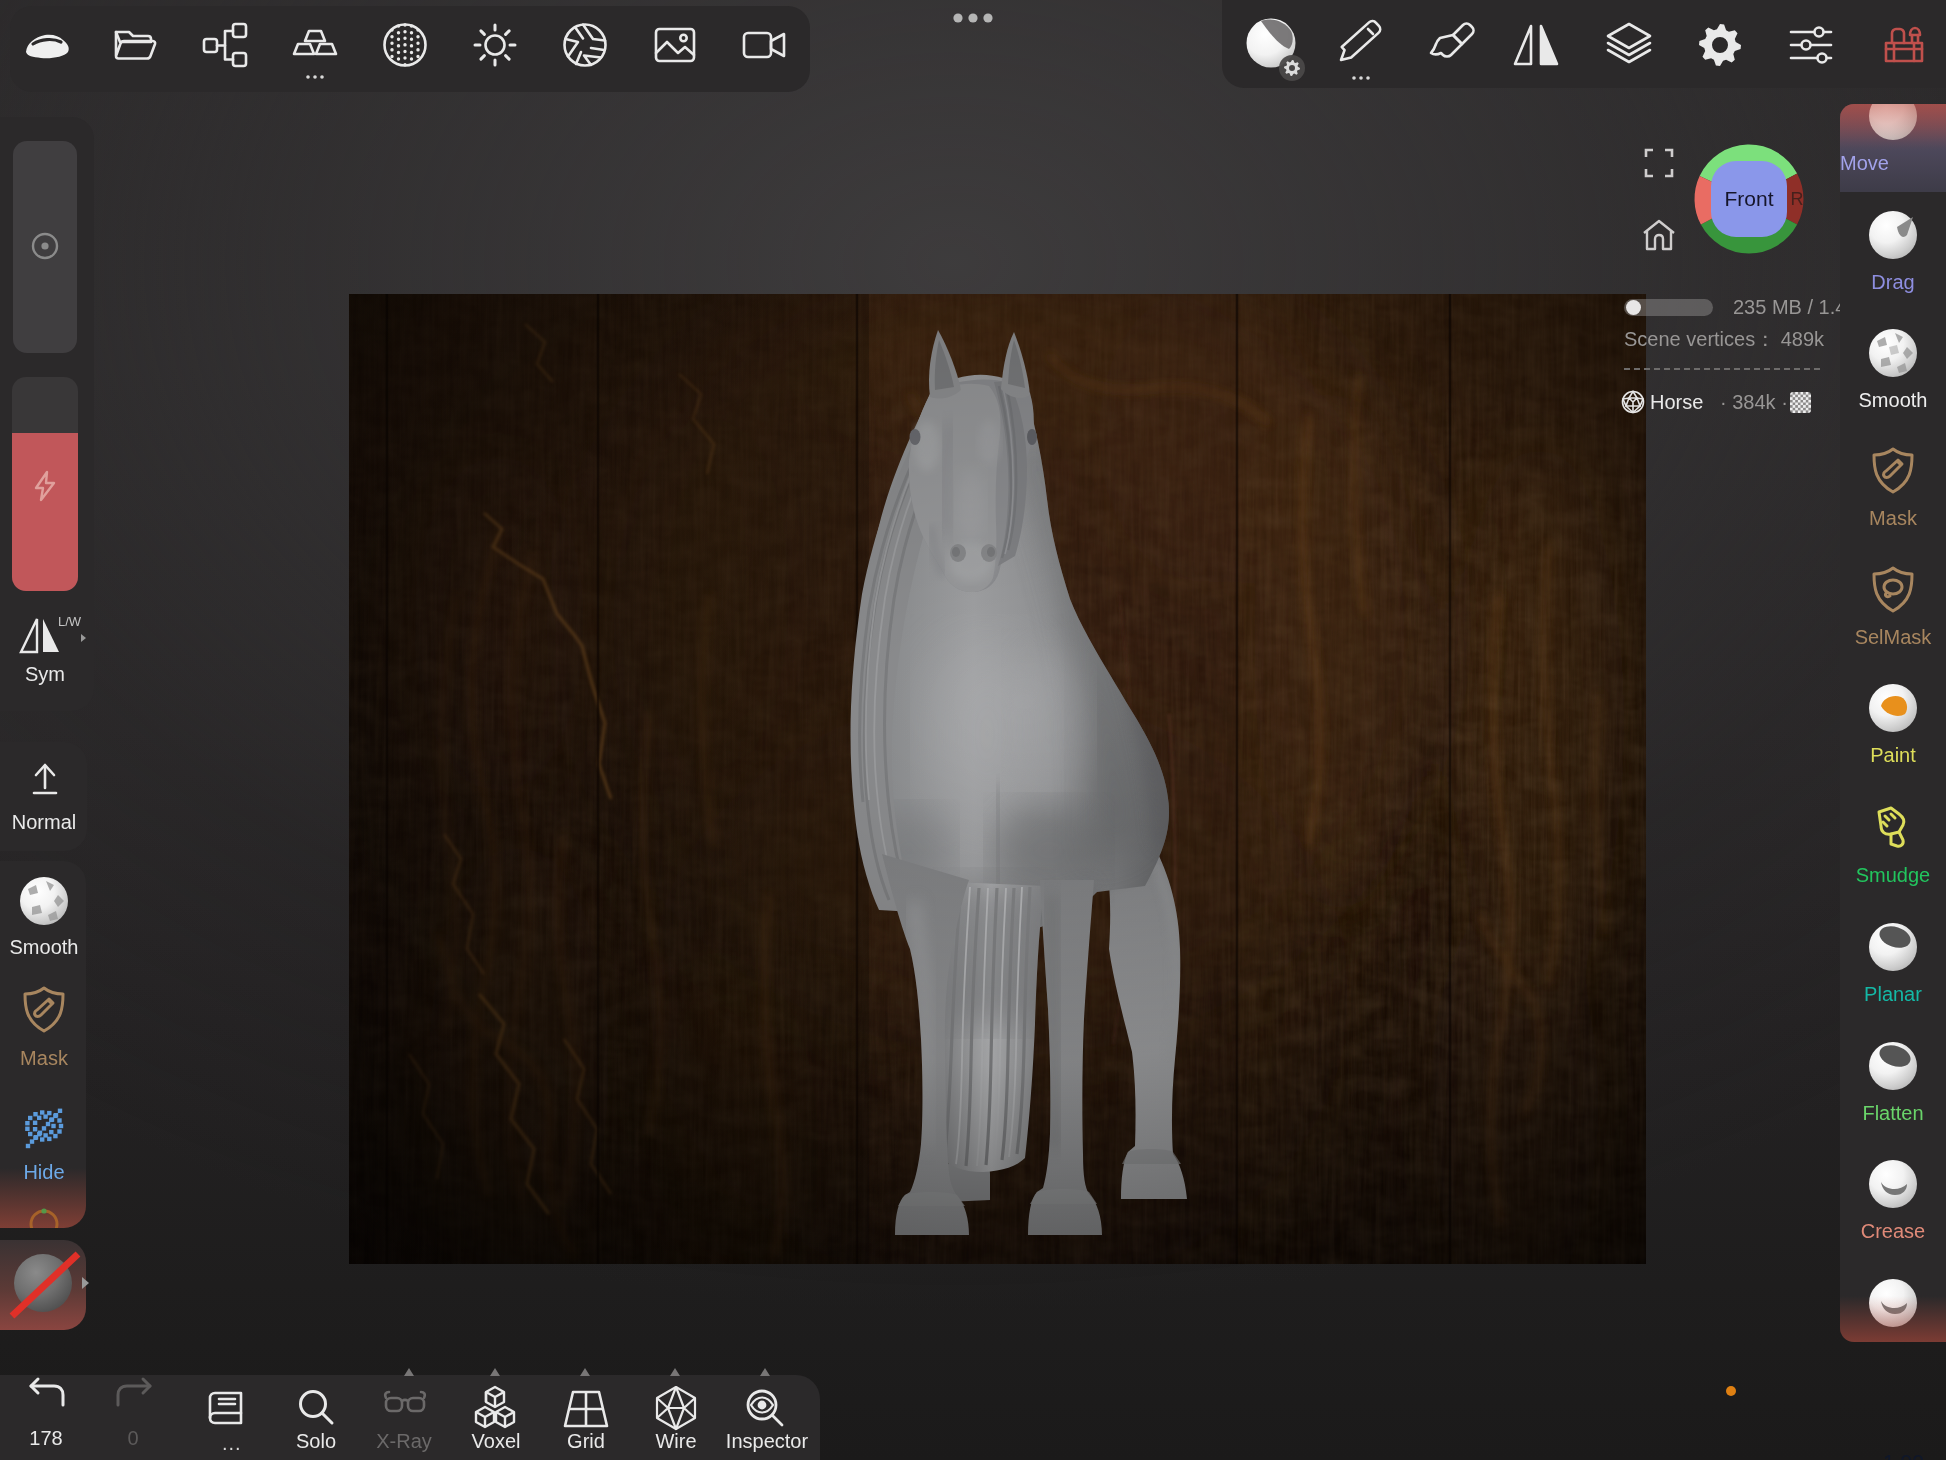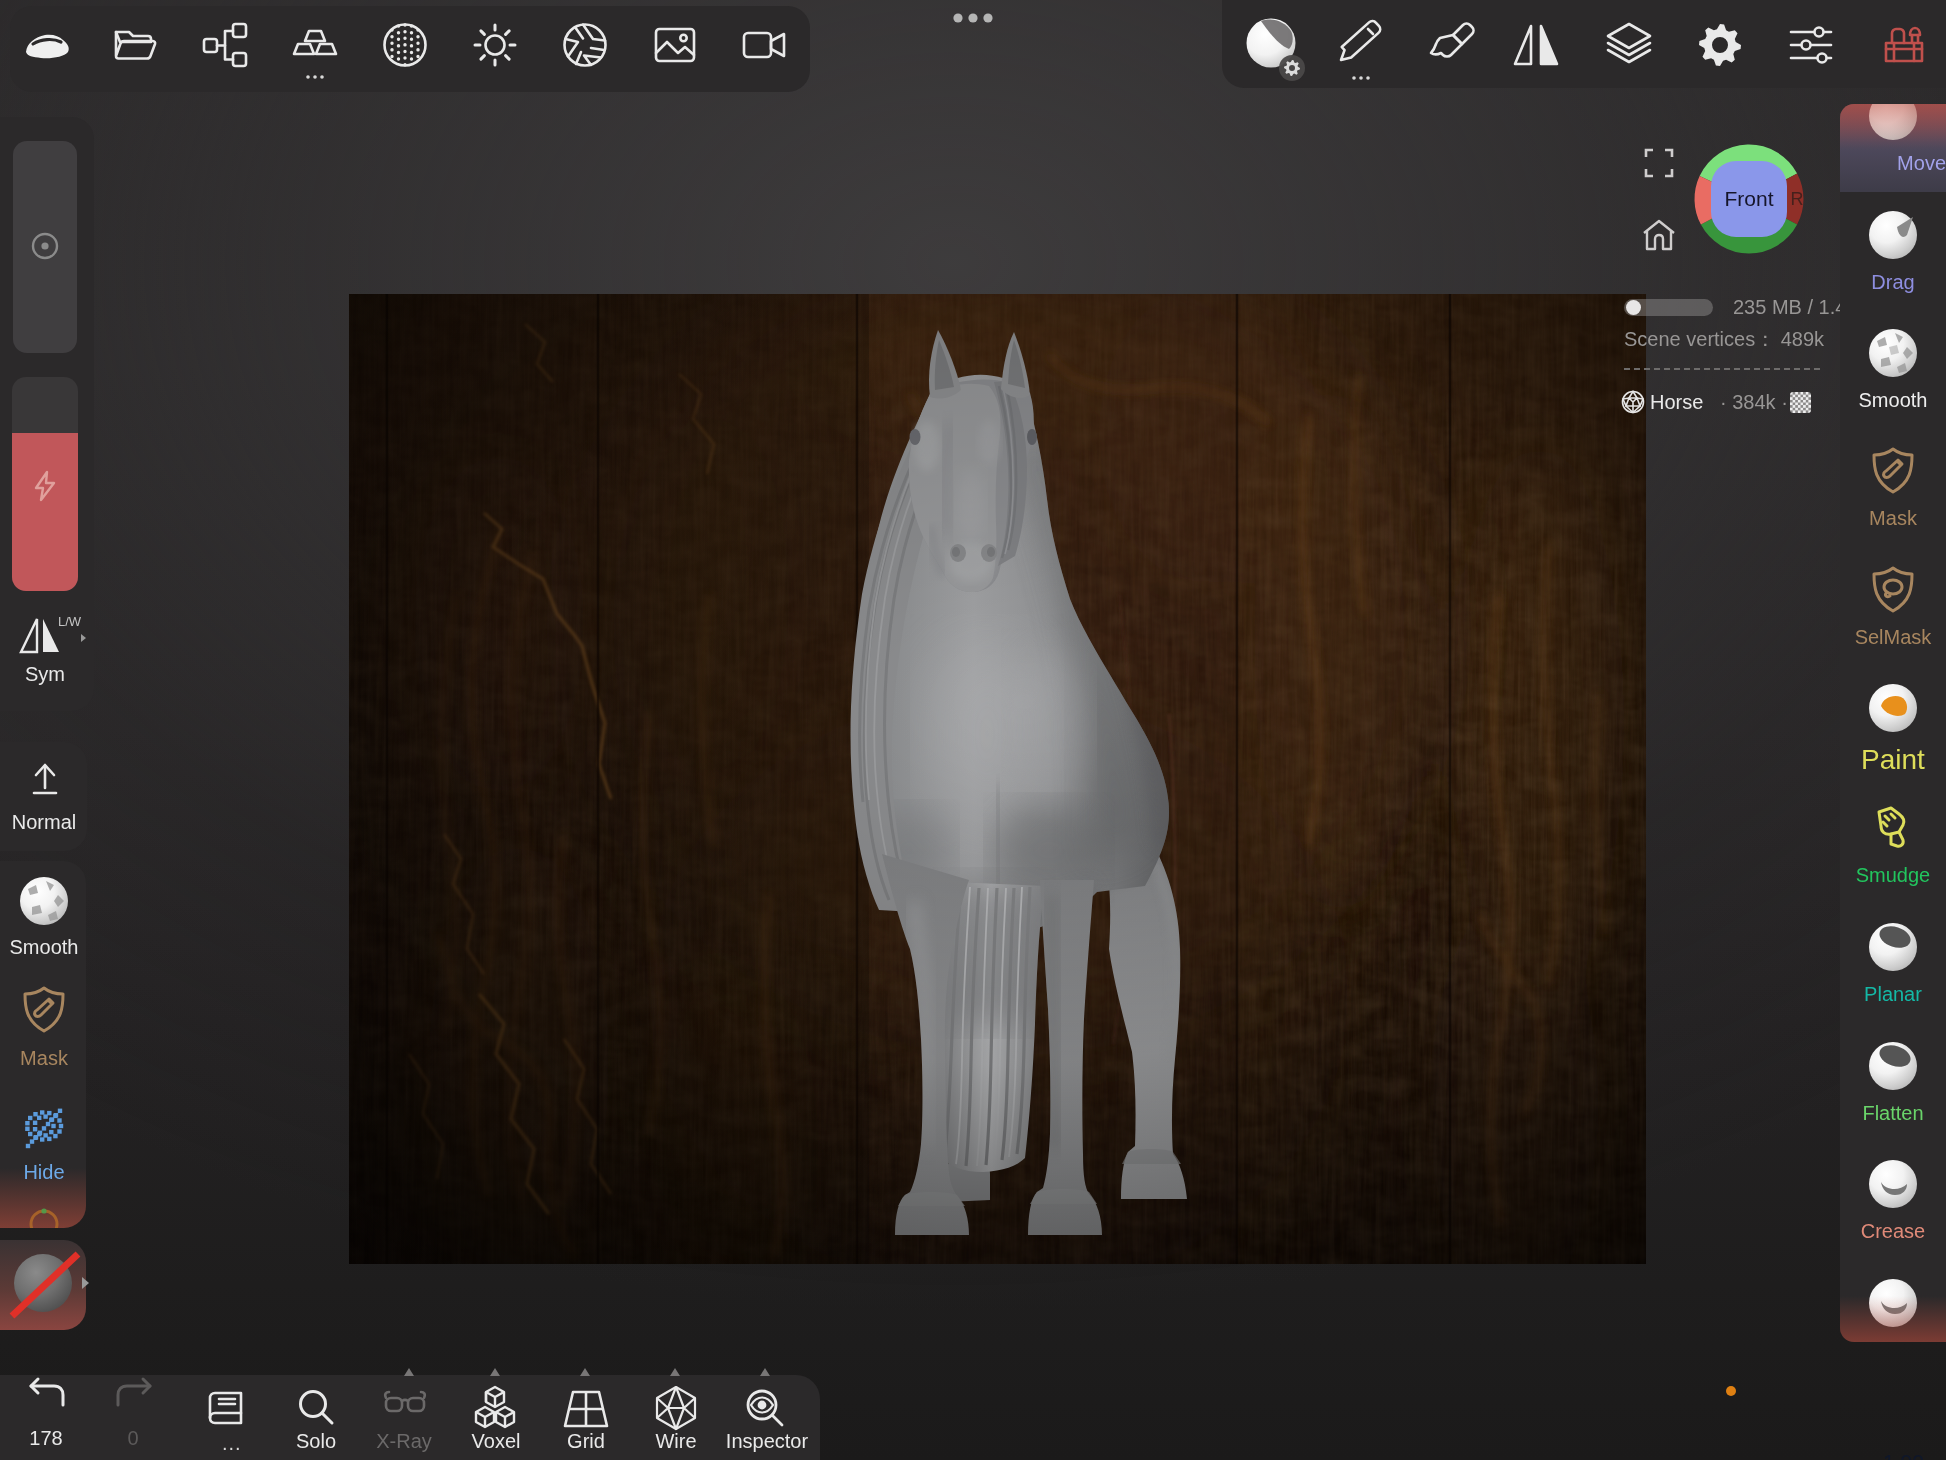--- a/index.html
+++ b/index.html
@@ -466,21 +466,21 @@
         <path d="M 10 -2 L 10 16"></path>
     <path d="M -12 -2 L -12 -12 C -12 -14 -10 -16 -8 -16 L -4 -16 C -2 -16 0 -14 0 -12 L 0 -2"></path>
     <path d="M 8 -2 L 8 -10 M 14 -2 L 14 -10"></path>
     <path d="M 6 -10 C 6 -14 8 -17 11 -17 C 14 -17 16 -14 16 -10 Z"></path>
   </g>
  </g>
 </svg>
 
 <div id="rsb" class="panel" style="left:1840px;top:104px;width:106px;height:1238px;border-radius:14px 0 0 14px;overflow:hidden;z-index:2;">
     <div style="position:absolute;left:0;top:0;width:106px;height:88px;background:linear-gradient(180deg, rgba(150,95,110,0.75) 0%, rgba(108,100,135,0.55) 45%, rgba(84,82,108,0.45) 100%);"></div>
-    <div style="position:absolute;left:0;top:48px;width:106px;text-align:right;color:#a2a2ea;font-size:20px;">Move</div>
+    <div style="position:absolute;left:0;top:48px;width:106px;text-align:left;color:#a2a2ea;font-size:20px;">Move</div>
     <div style="position:absolute;width:48px;height:48px;border-radius:50%;background:radial-gradient(circle at 36% 30%, #ffffff 0%, #f2f2f2 38%, #cccccc 68%, #9c9c9c 100%);left:29px;top:-12px;"></div>
     <div style="position:absolute;left:0;top:167px;width:106px;text-align:center;color:#8e8ee0;font-size:20px;">Drag</div>
     <div style="position:absolute;width:48px;height:48px;border-radius:50%;background:radial-gradient(circle at 36% 30%, #ffffff 0%, #f2f2f2 38%, #cccccc 68%, #9c9c9c 100%);left:29px;top:107px;"></div>
     <svg style="left:29px;top:107px;" width="48" height="48">
       <path d="M 28 16 L 44 6 L 38 24 C 34 28 30 26 28 16 Z" fill="#8a8a8a"></path>
     </svg>
     <div style="position:absolute;left:0;top:285px;width:106px;text-align:center;color:#eeeeee;font-size:20px;">Smooth</div>
     <div style="position:absolute;width:48px;height:48px;border-radius:50%;background:radial-gradient(circle at 36% 30%, #ffffff 0%, #f2f2f2 38%, #cccccc 68%, #9c9c9c 100%);left:29px;top:225px;"></div>
     <svg style="left:29px;top:225px;" width="48" height="48">
       <g fill="#9a9a9a" opacity="0.8">
@@ -501,21 +501,21 @@
       </g>
     </svg>
     <div style="position:absolute;left:0;top:522px;width:106px;text-align:center;color:#a8865f;font-size:20px;">SelMask</div>
     <svg style="left:30px;top:461px;" width="46" height="50" viewBox="0 0 46 50">
       <g fill="none" stroke="#a8865f" stroke-width="3" stroke-linejoin="round" stroke-linecap="round">
         <path d="M 23 3 C 28 7 35 9 42 9 C 42 22 41 36 23 46 C 5 36 4 22 4 9 C 11 9 18 7 23 3 Z"></path>
         <ellipse cx="23" cy="22" rx="9" ry="7"></ellipse>
         <path d="M 17 27 C 14 30 16 33 20 31"></path>
       </g>
     </svg>
-    <div style="position:absolute;left:0;top:640px;width:106px;text-align:center;color:#dede5a;font-size:28px;">Paint</div>
+    <div style="position:absolute;left:0;top:640px;width:106px;text-align:center;color:#dede5a;font-size:20px;">Paint</div>
     <div style="position:absolute;width:48px;height:48px;border-radius:50%;background:radial-gradient(circle at 36% 30%, #ffffff 0%, #f2f2f2 38%, #cccccc 68%, #9c9c9c 100%);left:29px;top:580px;"></div>
     <svg style="left:29px;top:580px;" width="48" height="48">
       <path d="M 12 22 C 14 14 24 10 32 13 C 38 16 40 24 36 30 C 30 34 18 32 12 22 Z" fill="#e8901c"></path>
     </svg>
     <div style="position:absolute;left:0;top:760px;width:106px;text-align:center;color:#22c55e;font-size:20px;">Smudge</div>
     <svg style="left:29px;top:700px;" width="48" height="48" viewBox="0 0 48 48">
       <g fill="none" stroke="#dede5a" stroke-width="3" stroke-linejoin="round" stroke-linecap="round">
         <path d="M 10 8 L 22 4 L 30 10 C 34 13 36 17 34 21 L 30 28 L 22 30 C 16 31 12 28 12 22 Z"></path>
         <path d="M 30 28 L 34 36 C 35 40 32 43 28 42 L 22 40 L 22 30"></path>
         <path d="M 16 12 L 20 16 M 22 10 L 26 14 M 14 18 L 18 22"></path>

